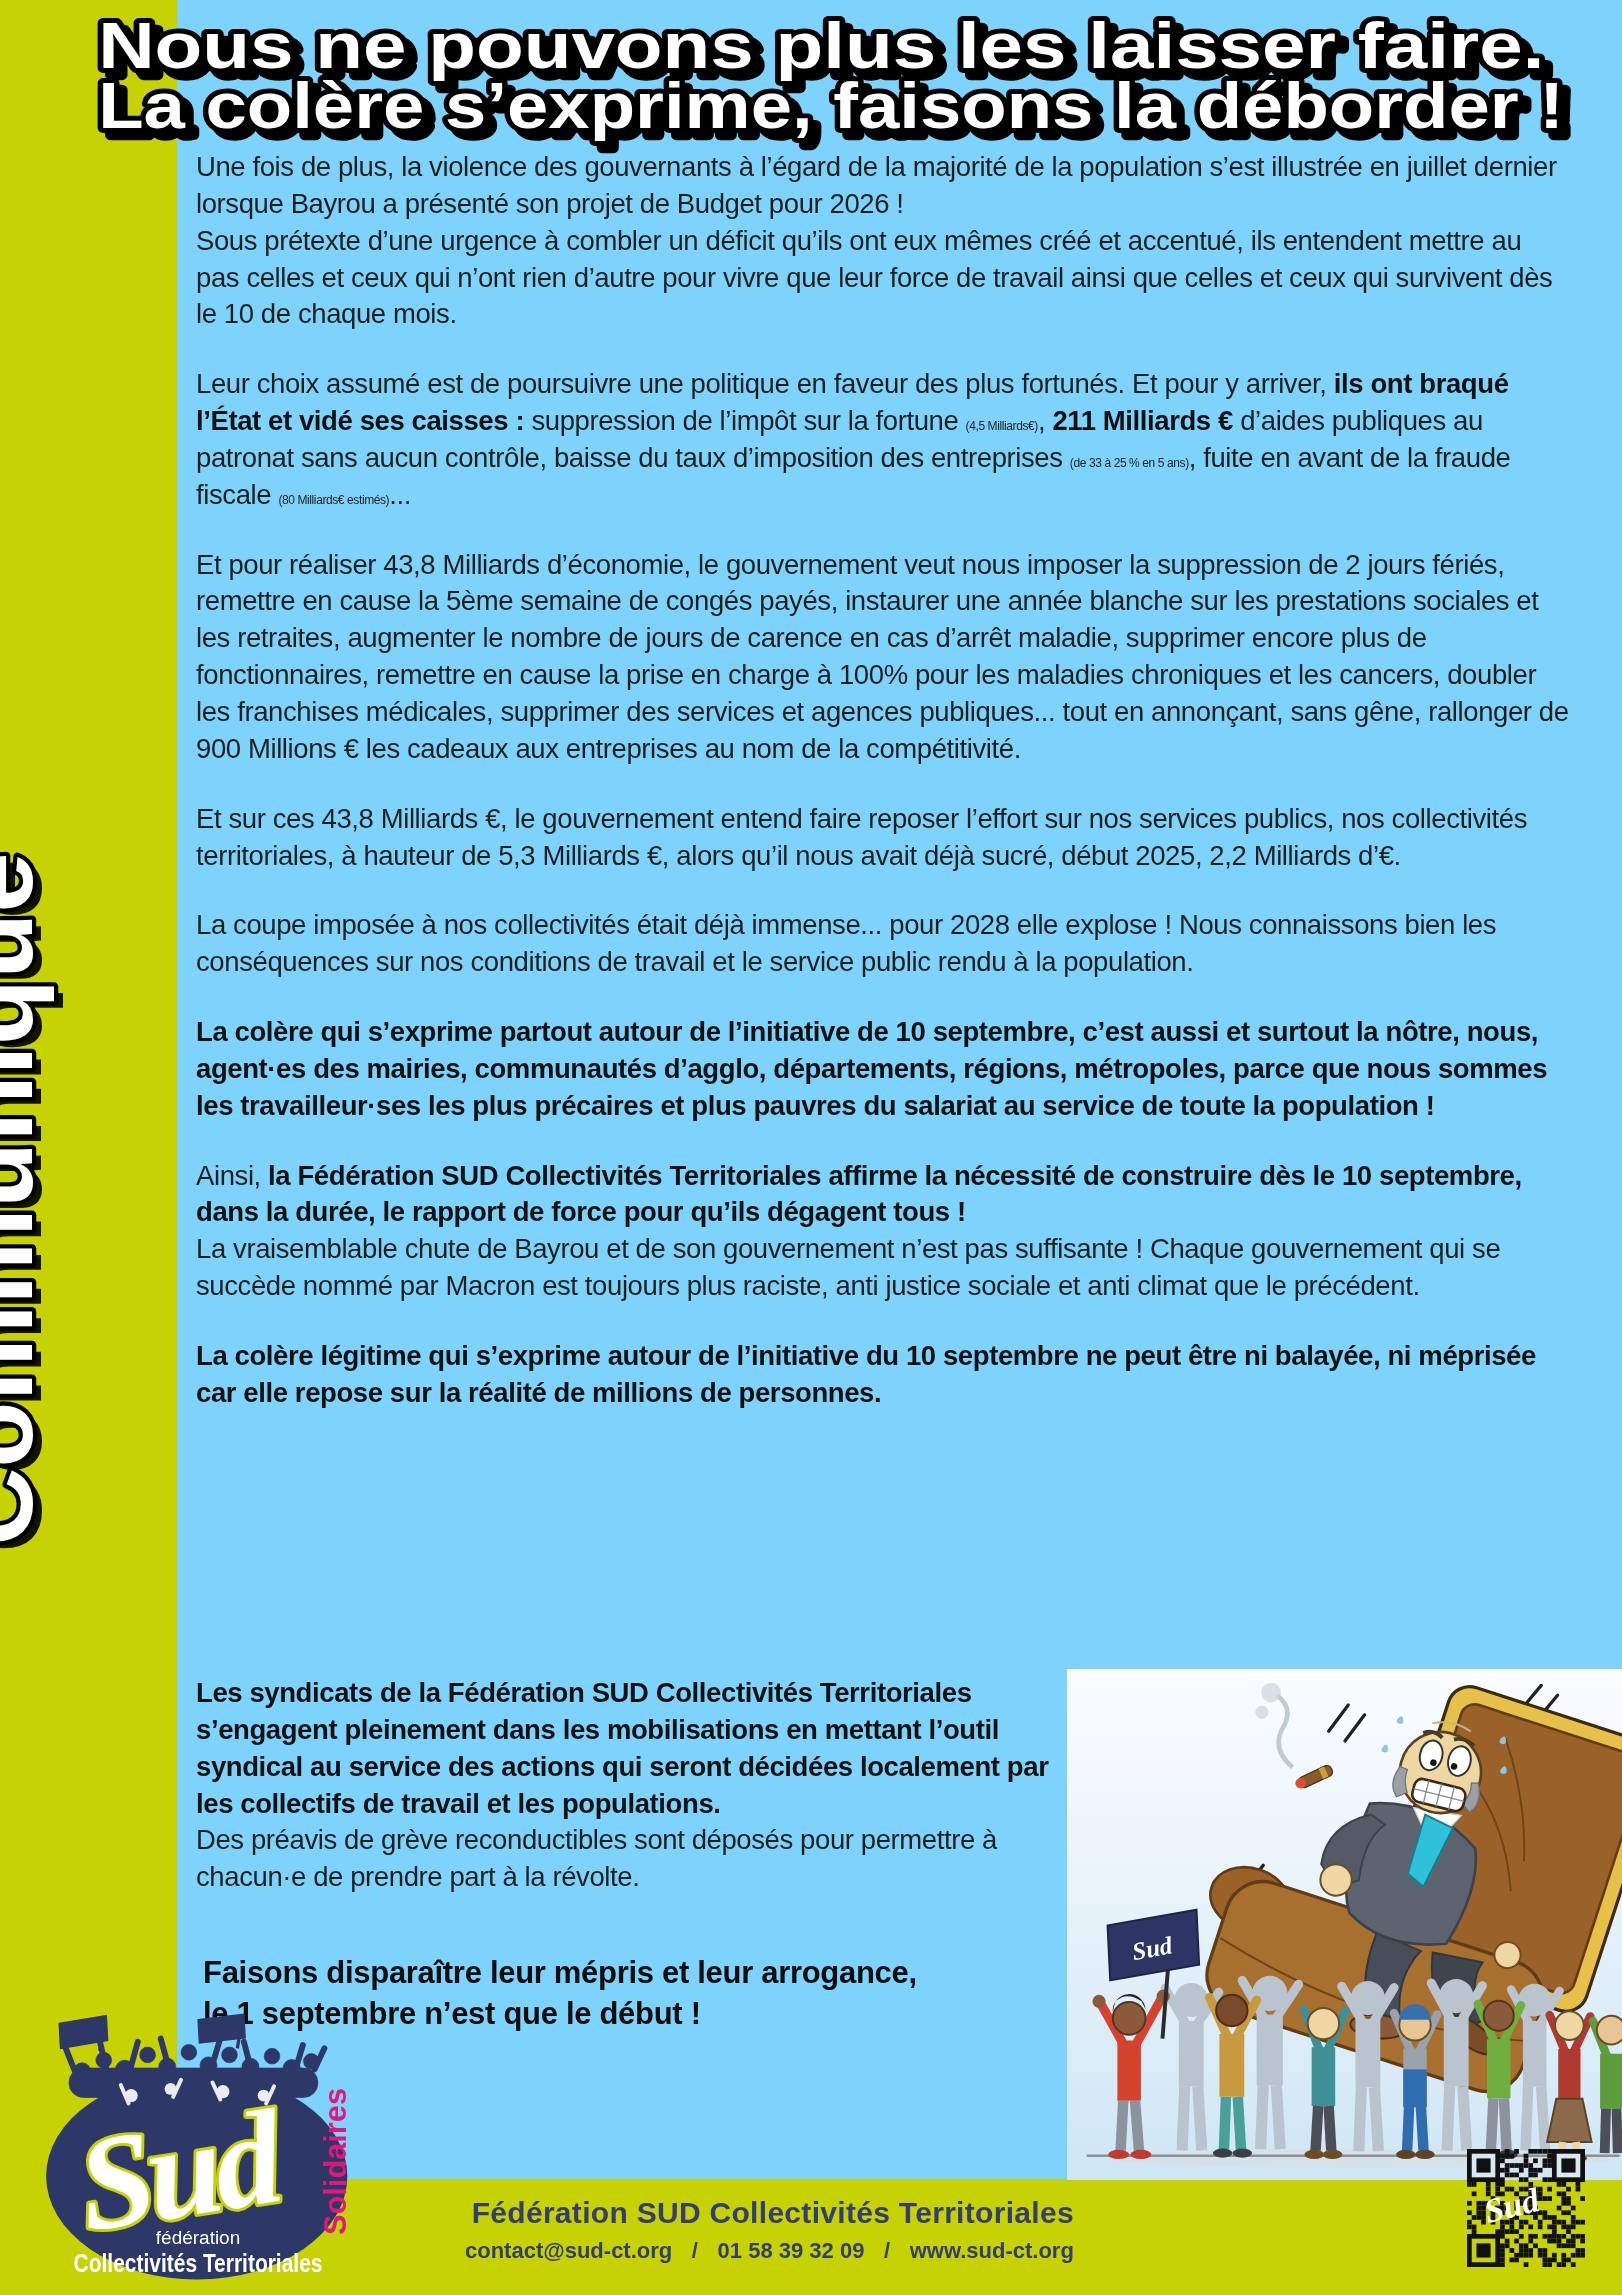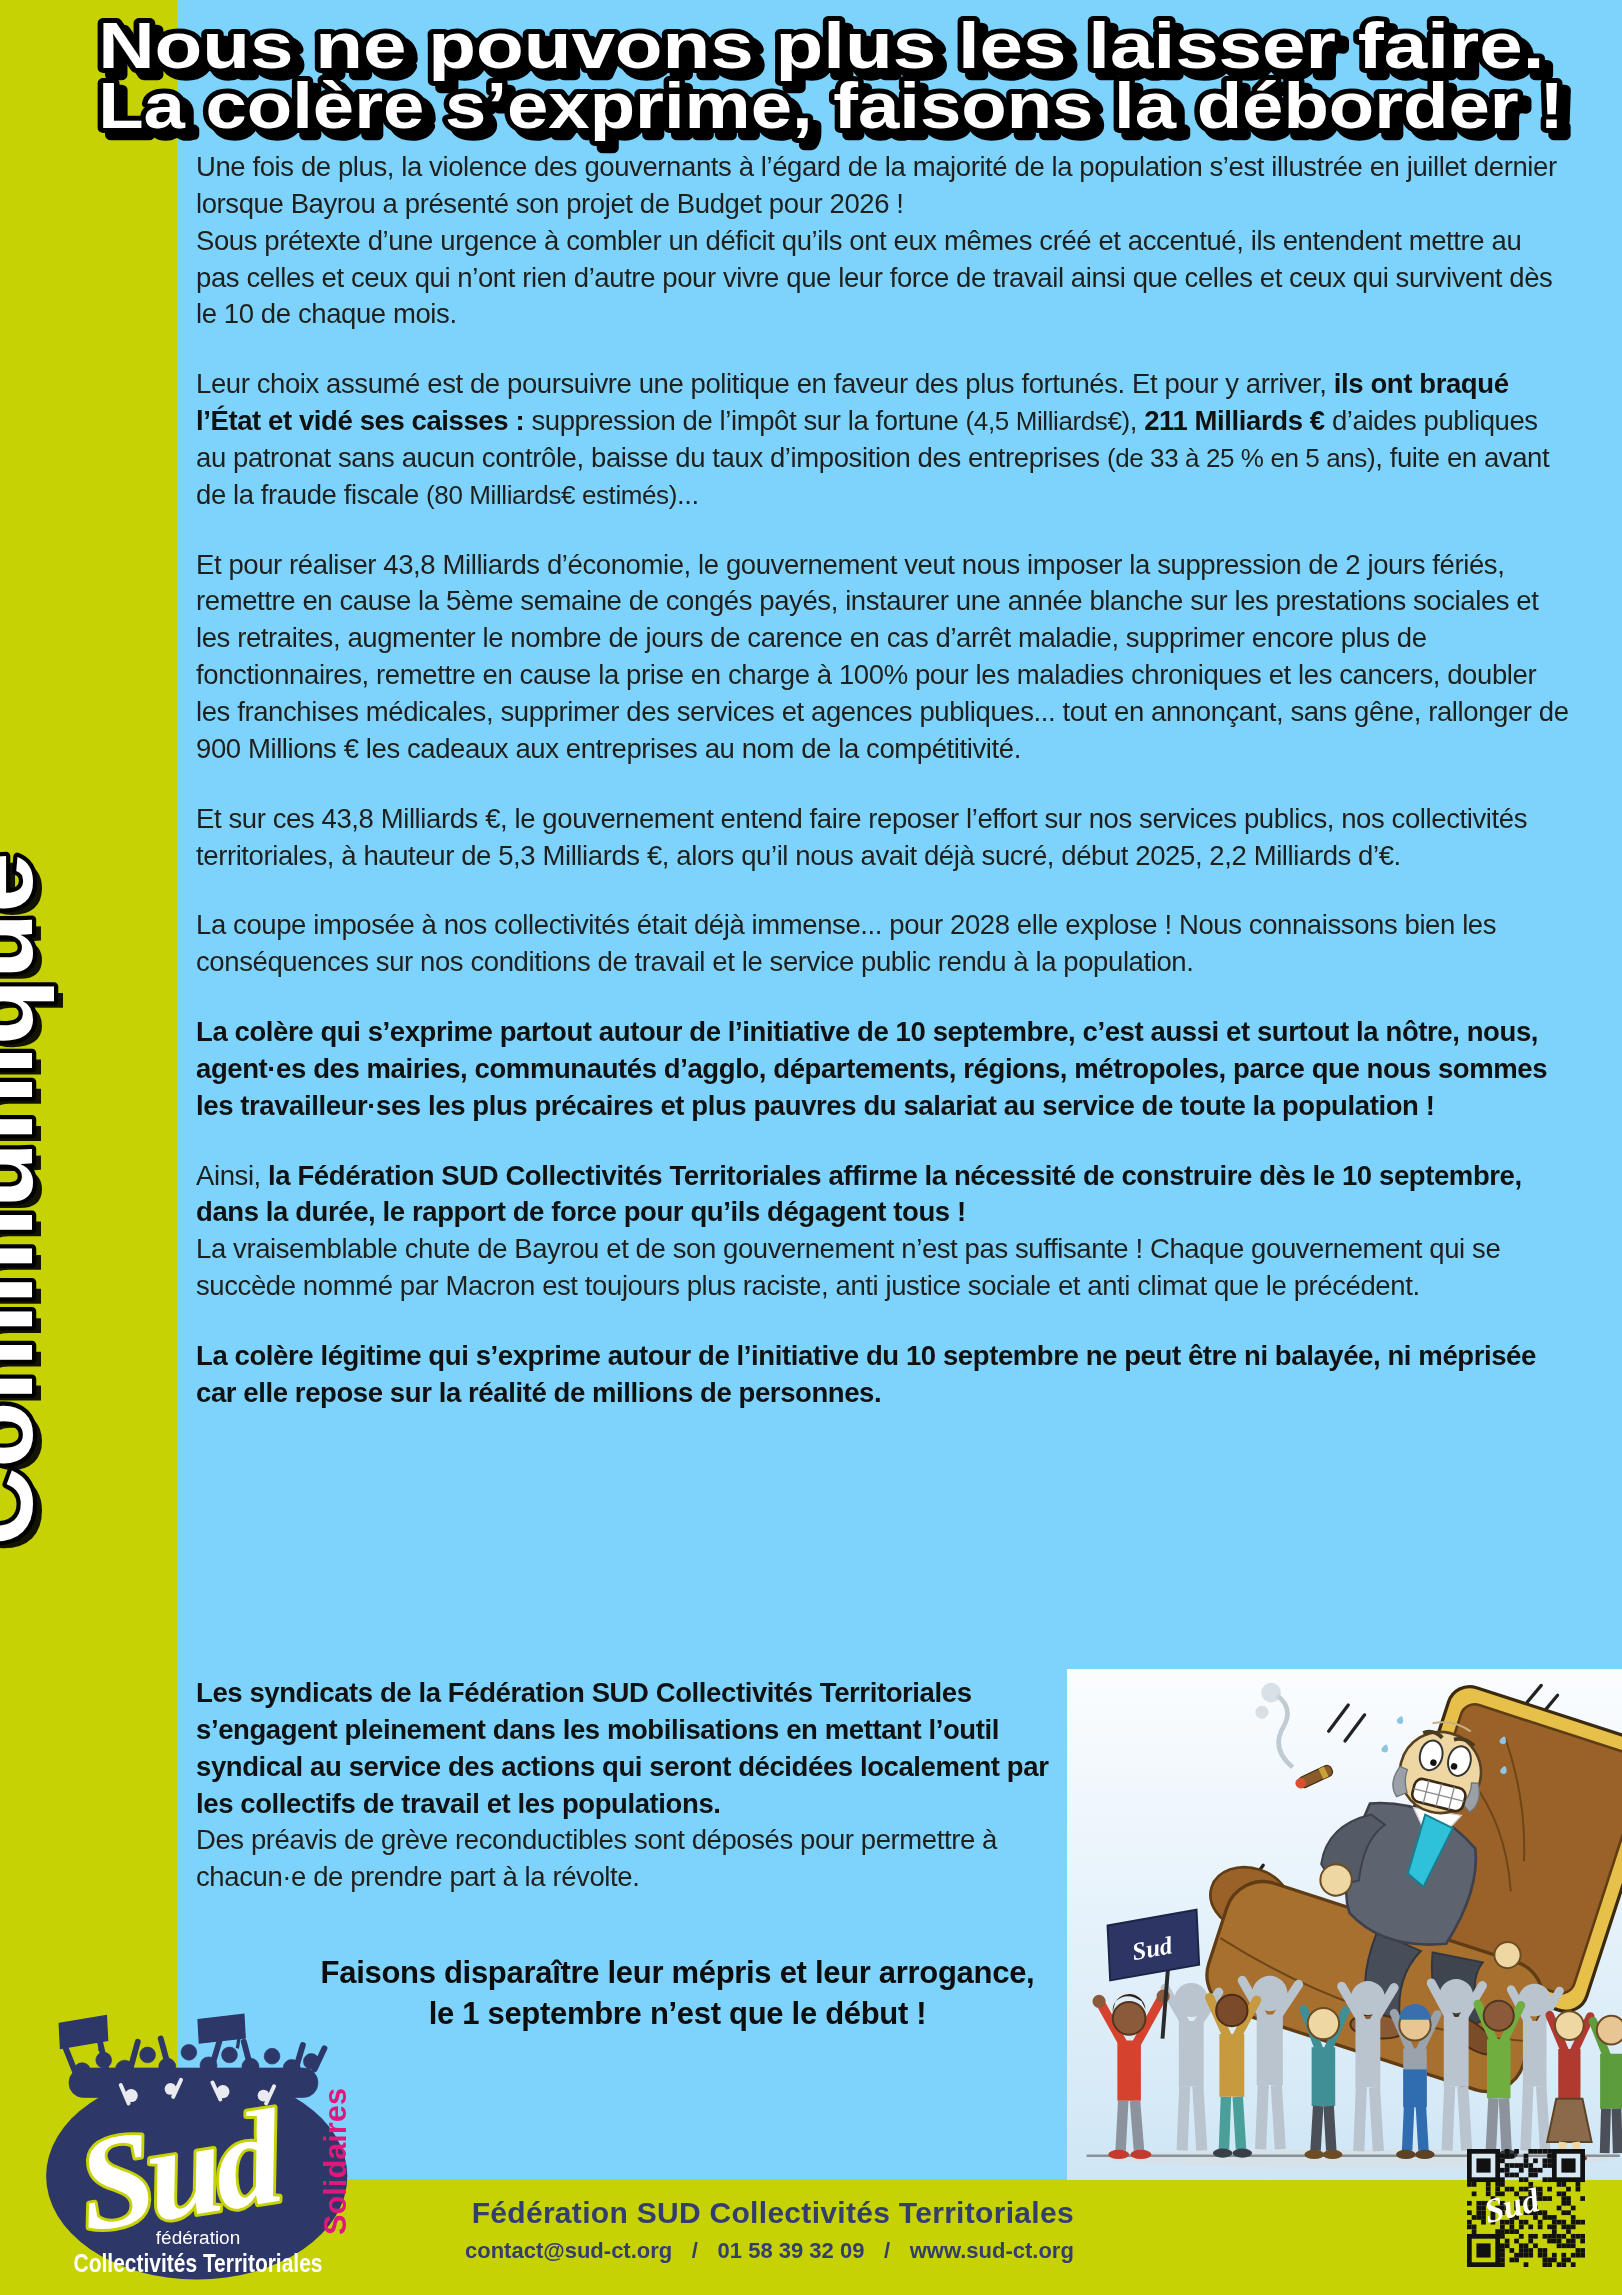--- a/index.html
+++ b/index.html
@@ -11,25 +11,25 @@
   .title-svg{position:absolute;left:0;top:0;width:1623px;height:164px;}
   .title-svg text{font-family:"Liberation Sans",sans-serif;font-weight:700;}
 
   .communique-svg{position:absolute;left:0;top:792px;width:177px;height:779px;}
   .communique-svg text{font-family:"Liberation Sans",sans-serif;font-weight:700;}
 
   .body-col{position:absolute;left:196px;top:149px;width:1374px;
             font-size:27.5px;line-height:1.34;letter-spacing:-0.4px;color:#1f1f1d;}
   .body-col p{margin:0 0 33px 0;}
   .bold{font-weight:700;color:#111;}
-  .sm{font-size:26px;}
+  .sm{font-size:12px;}
 
   .p9-block{position:absolute;left:196px;top:1675px;width:857px;
             font-size:27.5px;line-height:1.34;letter-spacing:-0.4px;color:#1f1f1d;}
-  .slogan{position:absolute;left:203px;top:1953px;width:949px;text-align:center;
+  .slogan{position:absolute;left:203px;top:1953px;width:949px;
           font-size:31px;font-weight:700;line-height:1.32;color:#0d0d0d;letter-spacing:-0.3px;}
 
   .illustration-svg{position:absolute;left:1067px;top:1669px;width:556px;height:511px;}
   .logo-svg{position:absolute;left:33px;top:2009px;width:334px;height:287px;}
   .qr-svg{position:absolute;left:1467px;top:2149px;width:118px;height:118px;}
 
   .footer-text{position:absolute;left:465px;top:2196px;color:#333e6e;}
   .footer-org{font-size:30px;font-weight:700;margin:0 0 7.9px 0;letter-spacing:0.3px;text-align:right;}
   .footer-contacts{font-size:22px;font-weight:700;display:flex;gap:19.6px;align-items:flex-end;}
 </style>

